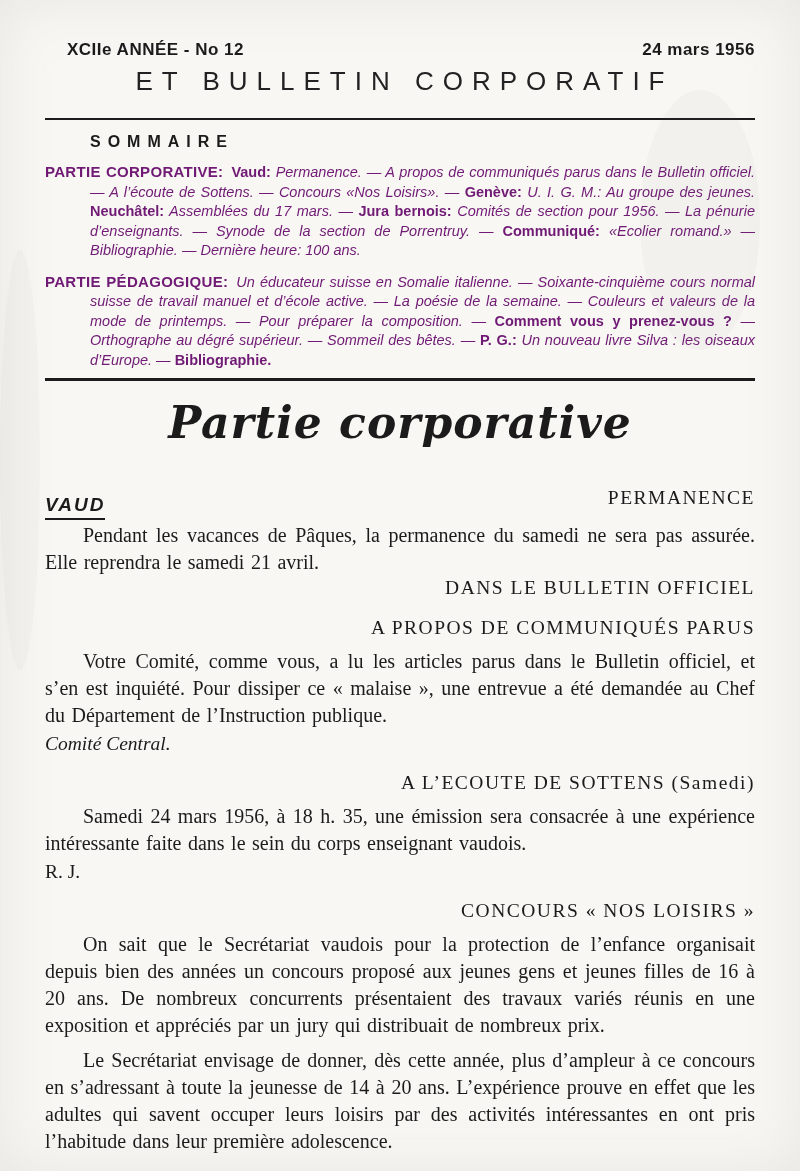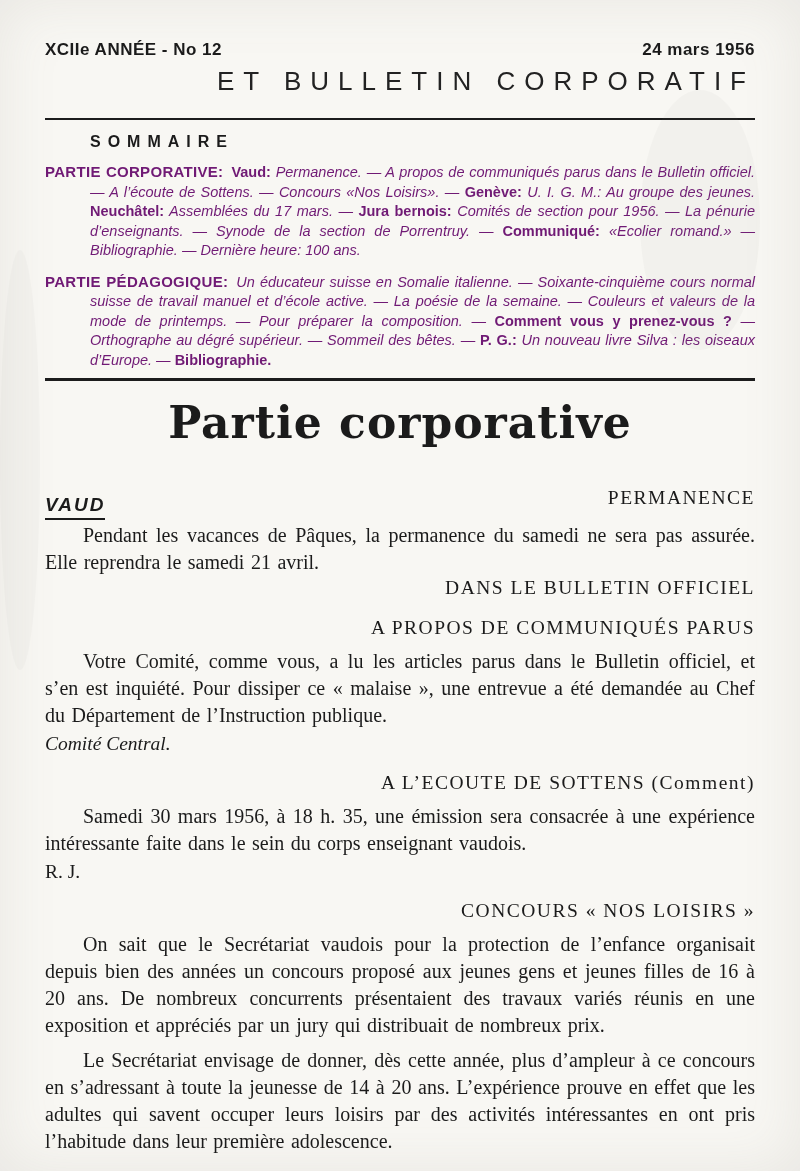--- a/index.html
+++ b/index.html
@@ -7,29 +7,29 @@
   .page {
     position:relative; width:800px; height:1171px; margin:0 auto;
     background:#f8f7f3; color:#1b1b1b; box-sizing:border-box;
     padding:0 45px; overflow:hidden;
     box-shadow: inset 0 0 60px rgba(120,115,105,0.12);
   }
   
   .mast-row {
     display:flex; justify-content:space-between; align-items:baseline;
     padding-top:40px; font-family:"Liberation Sans", sans-serif;
-    font-weight:700; font-size:17px; letter-spacing:0.5px;
+    font-weight:700; font-size:17px; letter-spacing:0.5px;margin-left:22px;
   }
   .journal-title {
     text-align:center; margin-top:26px;
     font-family:"Liberation Sans", sans-serif; font-weight:700;
     font-size:62px; line-height:60px; letter-spacing:14px; text-indent:14px;
   }
   .journal-subtitle {
-    text-align:right; margin-top:6px;
+    text-align:center; margin-top:6px;
     font-family:"Liberation Sans", sans-serif; font-weight:400;
     font-size:26px; line-height:30px; letter-spacing:9px; text-indent:9px;
     color:#222;
   }
   .rule1 { border:none; border-top:2px solid #1c1c1c; margin:22px 0 0 0; }
   .rule2 { border:none; border-top:3px solid #1c1c1c; margin:8px 0 0 0; }
 
   
   .som-heading {
     margin:13px 0 5px 45px; font-family:"Liberation Sans", sans-serif;
@@ -39,21 +39,21 @@
     margin:11px 0 0 0; padding-left:45px; text-indent:-45px;
     font-family:"Liberation Sans", sans-serif; font-style:italic;
     font-size:14.5px; line-height:19.5px; text-align:justify; color:#701a75;
   }
   .som-label { font-style:normal; font-weight:700; font-size:15px; margin-right:8px; letter-spacing:0.3px; }
   .seg-b { font-style:normal; font-weight:700; }
 
   
   .script-title {
     text-align:center; margin-top:16px;
-    font-family:"DejaVu Serif", serif; font-weight:700;
+    font-family:"DejaVu Serif", serif; font-style:italic; font-weight:700;
     font-size:44px; line-height:52px; letter-spacing:1px;
   }
   .article { margin-top:0; }
   .art-header-row { position:relative; margin-top:14px; height:28px; }
   .region {
     position:absolute; left:0; top:8px;
     font-family:"Liberation Sans", sans-serif; font-style:italic; font-weight:700;
     font-size:19px; letter-spacing:2px; border-bottom:2.5px solid #1b1b1b; padding-bottom:2px;
   }
   .art-heading {
@@ -116,22 +116,22 @@
     </section>
 
     <section class="article">
       <h3 class="art-heading">DANS LE BULLETIN OFFICIEL</h3>
       <h3 class="art-heading spaced-top">A PROPOS DE COMMUNIQUÉS PARUS</h3>
       <p class="body-p">Votre Comité, comme vous, a lu les articles parus dans le Bulletin officiel, et s’en est inquiété. Pour dissiper ce « malaise », une entrevue a été demandée au Chef du Département de l’Instruction publique.</p>
       <div class="signature sig-italic">Comité Central.</div>
     </section>
 
     <section class="article">
-      <h3 class="art-heading spaced-top">A L’ECOUTE DE SOTTENS (Comment)</h3>
-      <p class="body-p">Samedi 30 mars 1956, à 18 h. 35, une émission sera consacrée à une expérience intéressante faite dans le sein du corps enseignant vaudois.</p>
+      <h3 class="art-heading spaced-top">A L’ECOUTE DE SOTTENS (Samedi)</h3>
+      <p class="body-p">Samedi 24 mars 1956, à 18 h. 35, une émission sera consacrée à une expérience intéressante faite dans le sein du corps enseignant vaudois.</p>
       <div class="signature">R. J.</div>
     </section>
 
     <section class="article">
       <h3 class="art-heading spaced-top">CONCOURS « NOS LOISIRS »</h3>
       <p class="body-p">On sait que le Secrétariat vaudois pour la protection de l’enfance organisait depuis bien des années un concours proposé aux jeunes gens et jeunes filles de 16 à 20 ans. De nombreux concurrents présentaient des travaux variés réunis en une exposition et appréciés par un jury qui distribuait de nombreux prix.</p>
       <p class="body-p">Le Secrétariat envisage de donner, dès cette année, plus d’ampleur à ce concours en s’adressant à toute la jeunesse de 14 à 20 ans. L’expérience prouve en effet que les adultes qui savent occuper leurs loisirs par des activités intéressantes en ont pris l’habitude dans leur première adolescence.</p>
     </section>
   </main>
 </div>

